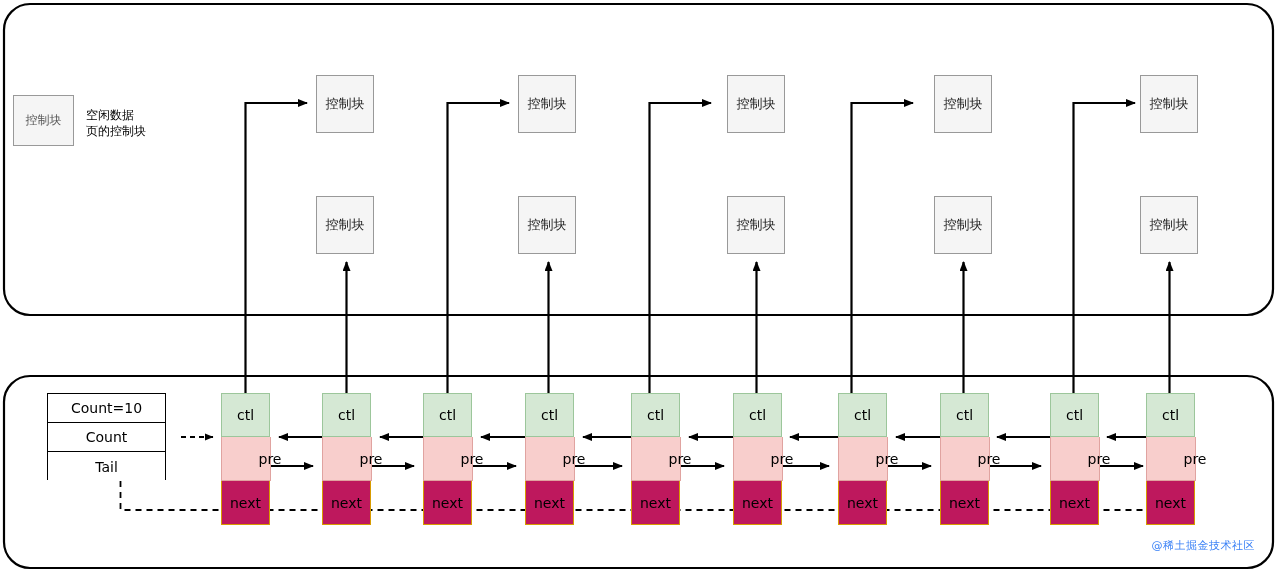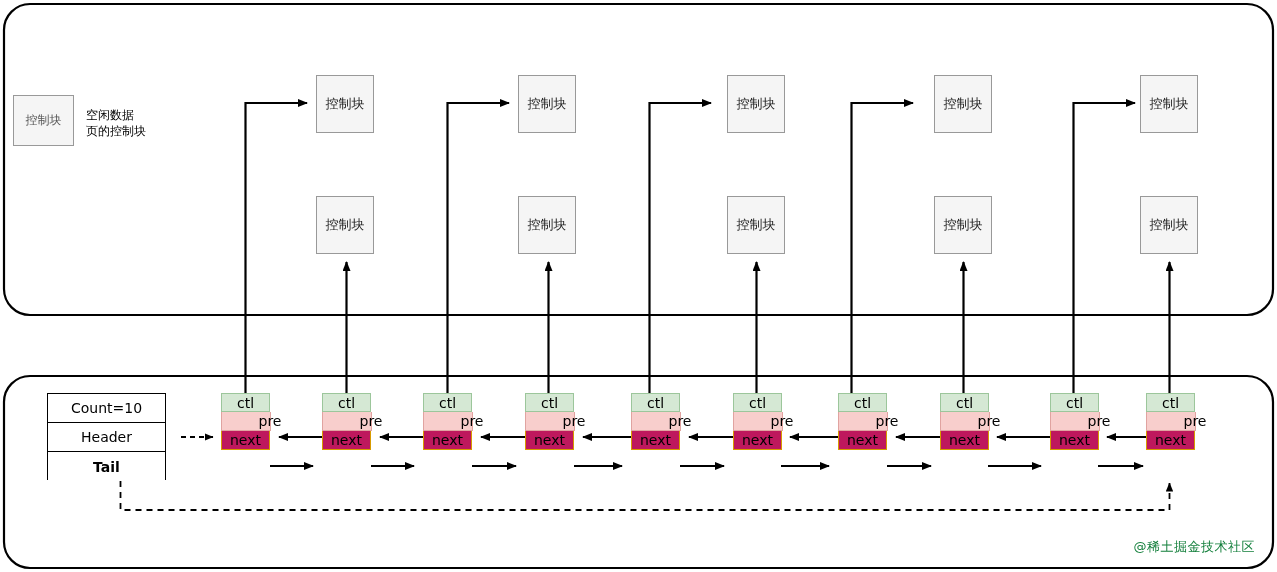--- a/index.html
+++ b/index.html
@@ -29,22 +29,22 @@
     top:10px;
   }
   .bottom-title{
     font-size:14px;
     left:0;right:0;text-align:center;
     top:549px;
   }
   .watermark{
     position:absolute;
     right:22px;top:538px;
-    font-size:13px;
-    color:#15803d;
+    font-size:11px;
+    color:#3b82f6;
     font-family:"DejaVu Sans","Liberation Sans",sans-serif;
     letter-spacing:0.5px;
   }
 
   
   .ctlblock{
     position:absolute;
     width:58px;height:58px;
     background:#f5f5f5;
     border:1.5px solid #999999;
@@ -80,26 +80,26 @@
     background:#fff;
   }
   .headtable .row{
     height:29px;
     box-sizing:border-box;
     display:flex;align-items:center;justify-content:center;
     font-size:14px;color:#000;
     border-bottom:1.6px solid #000;
     background:#fff;
   }
-  .headtable .row:last-child{border-bottom:none;font-weight:bold;}
+  .headtable .row:last-child{border-bottom:none;}
 
   
   .node{position:absolute;width:49px;height:87px;top:393px;}
   .node .cell{
-    height:19px;box-sizing:border-box;
+    height:44px;box-sizing:border-box;
     display:flex;align-items:center;justify-content:center;
     font-size:14px;color:#000;
   }
   .cell-ctl{background:#d5e8d4;border:1.2px solid #9cc69b;}
   .cell-pre{background:#f8cecc;border:1.2px solid #e0a3a0;border-top:none;padding-left:48px;}
   .cell-next{background:#be185d;border:1.2px solid #d79b00;border-top:none;}
 </style>
 </head>
 <body>
 
@@ -178,21 +178,21 @@
   <div class="ctlblock" style="left:1140px;top:75px;">控制块</div>
 
   <div class="ctlblock" style="left:316px;top:196px;">控制块</div>
   <div class="ctlblock" style="left:518px;top:196px;">控制块</div>
   <div class="ctlblock" style="left:727px;top:196px;">控制块</div>
   <div class="ctlblock" style="left:934px;top:196px;">控制块</div>
   <div class="ctlblock" style="left:1140px;top:196px;">控制块</div>
 
   <div class="headtable">
     <div class="row">Count=10</div>
-    <div class="row">Header</div>
+    <div class="row">Count</div>
     <div class="row">Tail</div>
   </div>
 
   <div class="node" style="left:221px;">
     <div class="cell cell-ctl">ctl</div>
     <div class="cell cell-pre">pre</div>
     <div class="cell cell-next">next</div>
   </div>
   <div class="node" style="left:322px;">
     <div class="cell cell-ctl">ctl</div>

